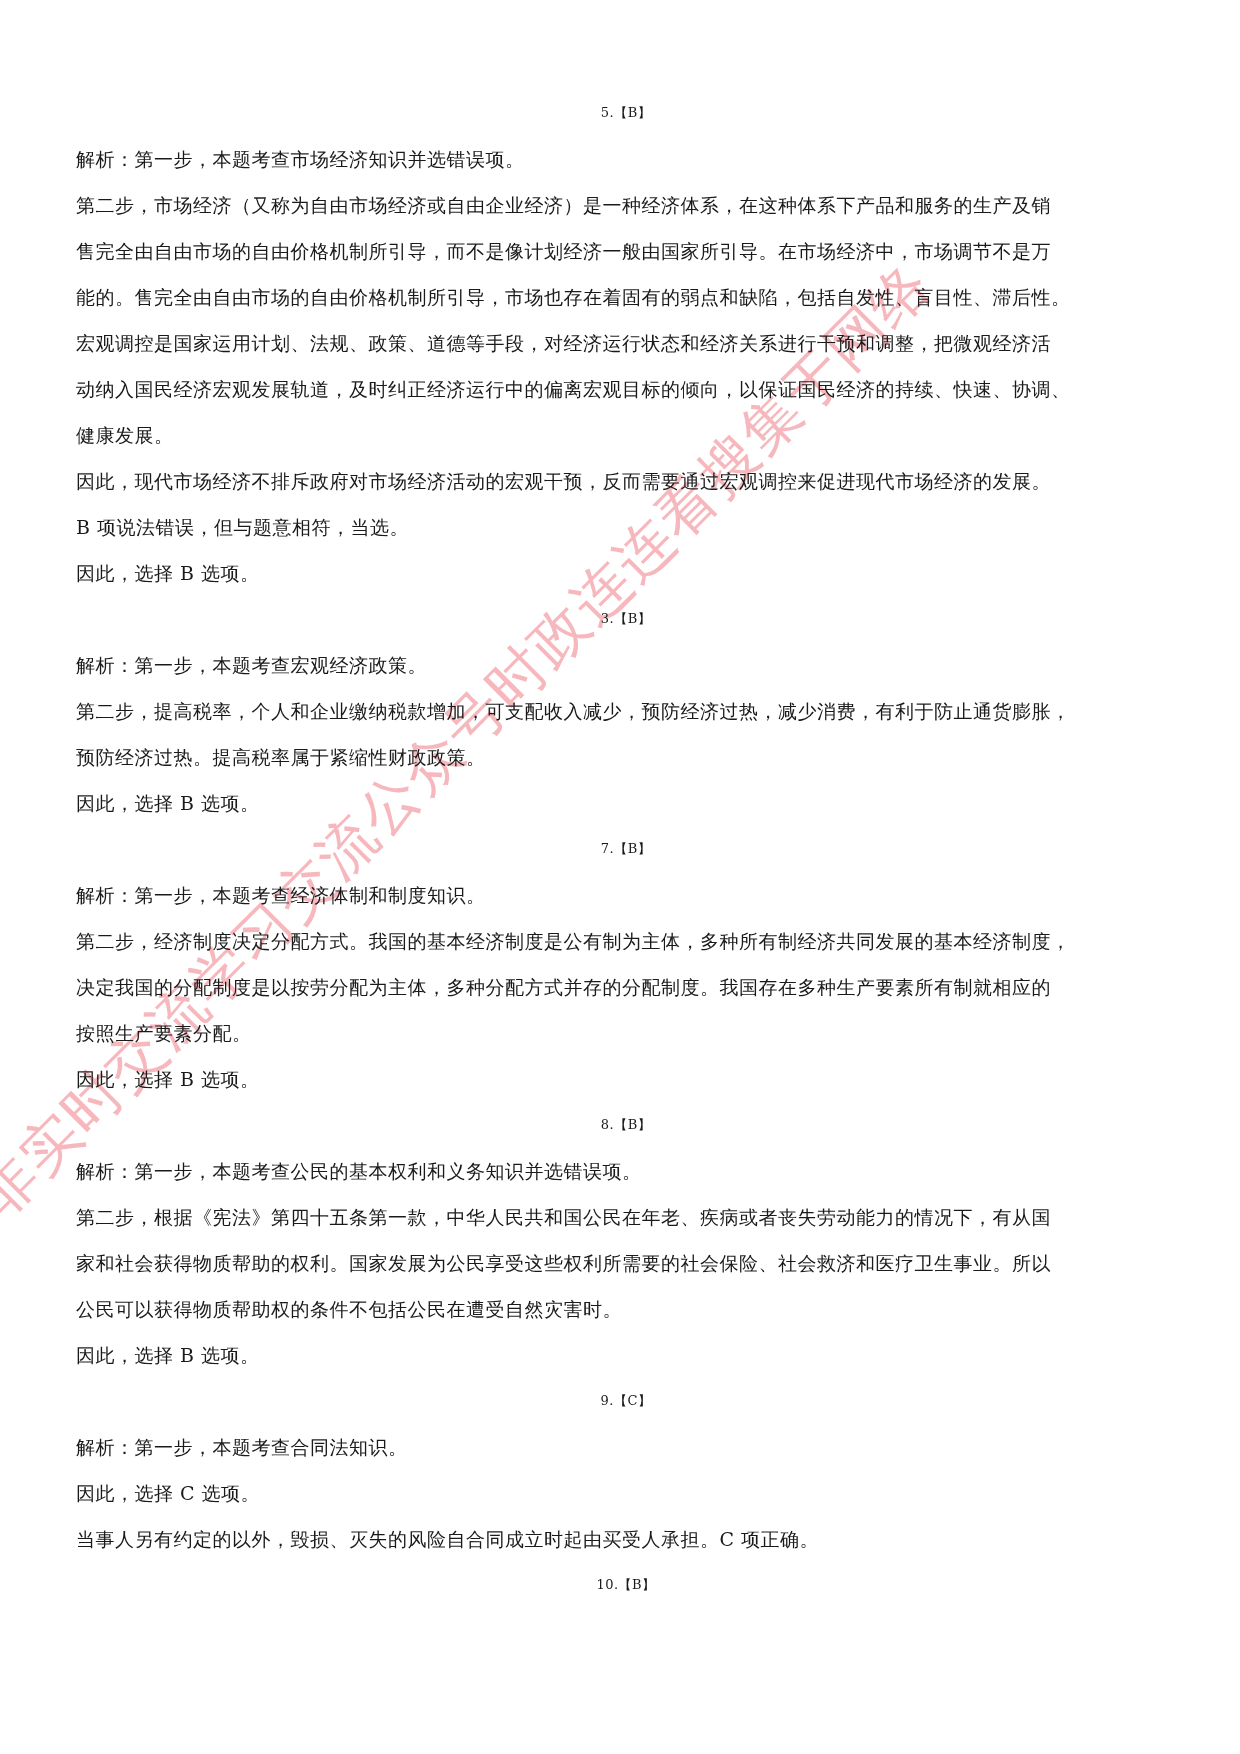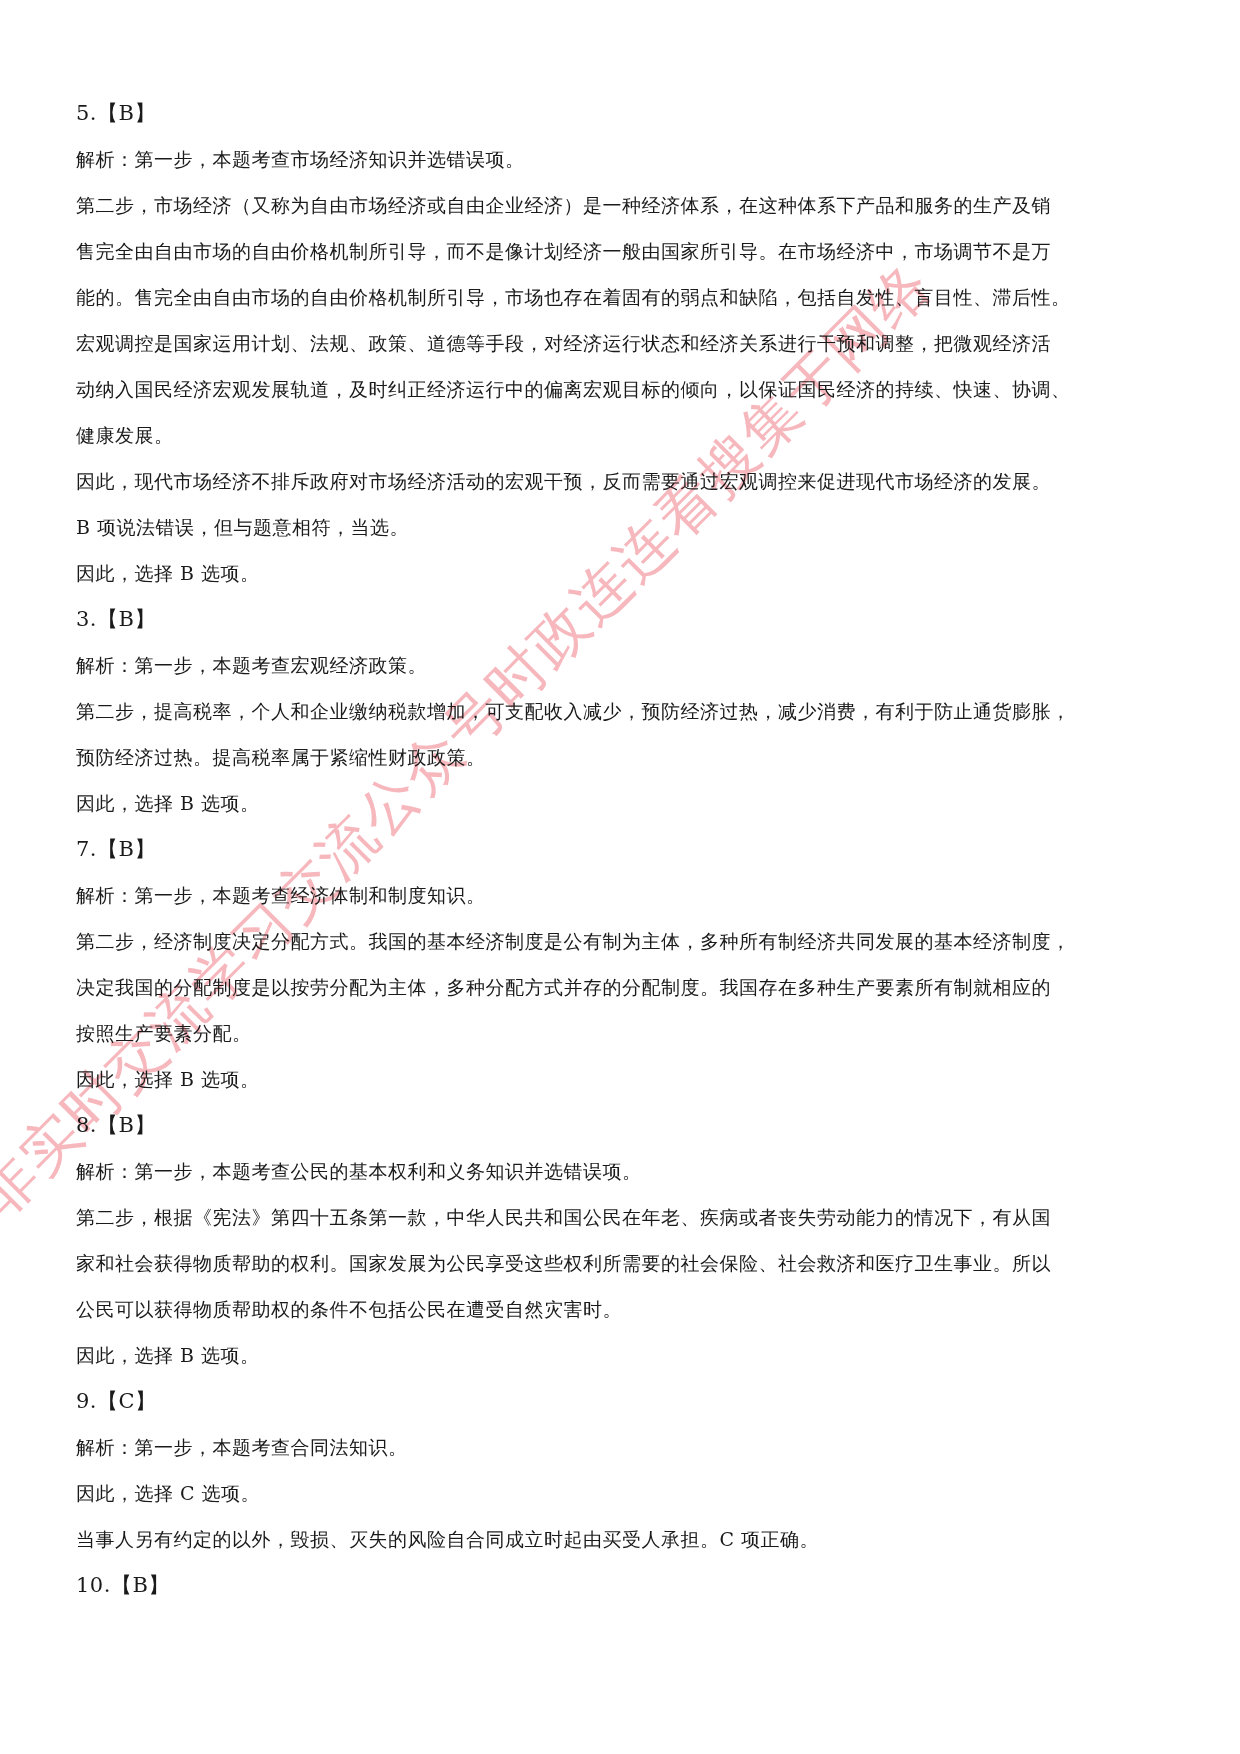--- a/index.html
+++ b/index.html
@@ -6,21 +6,21 @@
   body {
     width: 1240px; height: 1754px; position: relative; overflow: hidden;
     font-family: "DejaVu Serif", "Liberation Serif", serif;
     color: #1a1a1a;
   }
   .page { position: absolute; left: 76px; top: 90px; width: 1100px; }
   .line {
     font-size: 19px; line-height: 46px; height: 46px;
     white-space: nowrap; letter-spacing: 0.5px;
   }
-  .qnum { font-size: 21px; }
+  .qnum { font-size: 13px; text-align: center; }
   .watermark {
     position: absolute; left: -40px; top: 1180px;
     transform-origin: left top; transform: rotate(-45deg);
     color: #f3a0a8; opacity: 0.75;
     font-size: 58px; letter-spacing: 2px; white-space: nowrap;
     font-family: "DejaVu Sans", "Liberation Sans", sans-serif;
     font-weight: 300; pointer-events: none;
   }
 </style>
 </head>

